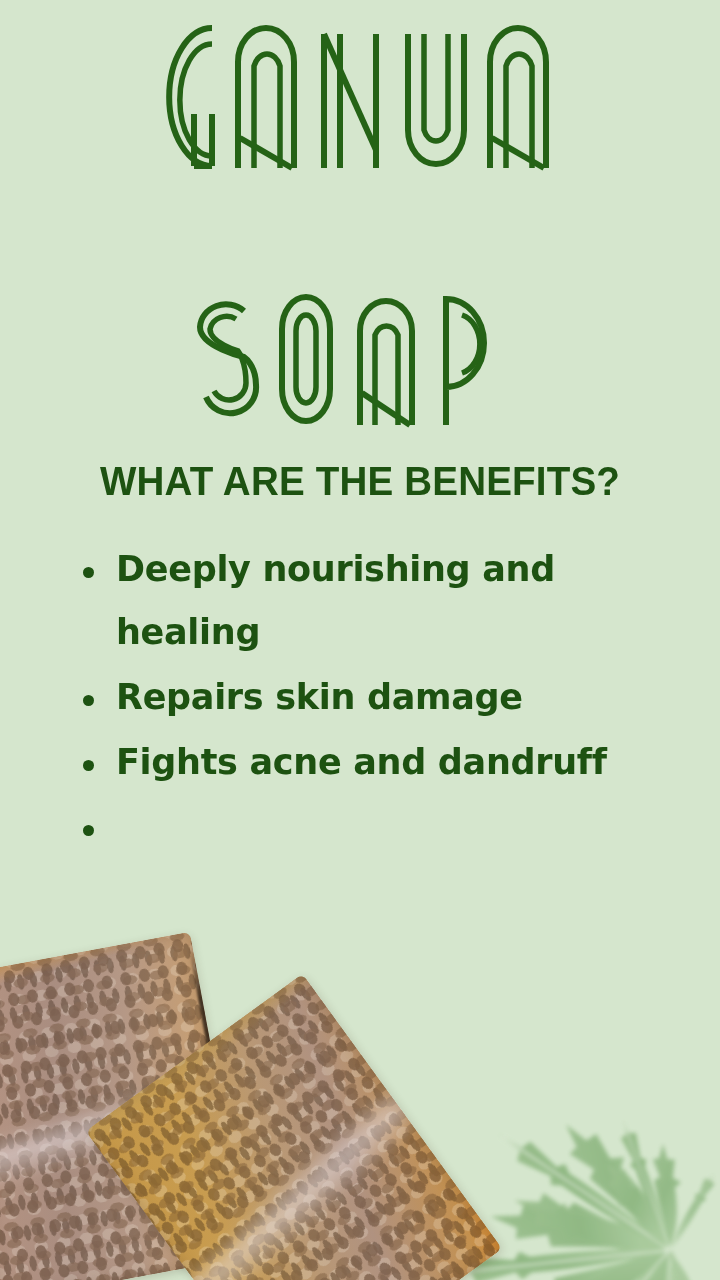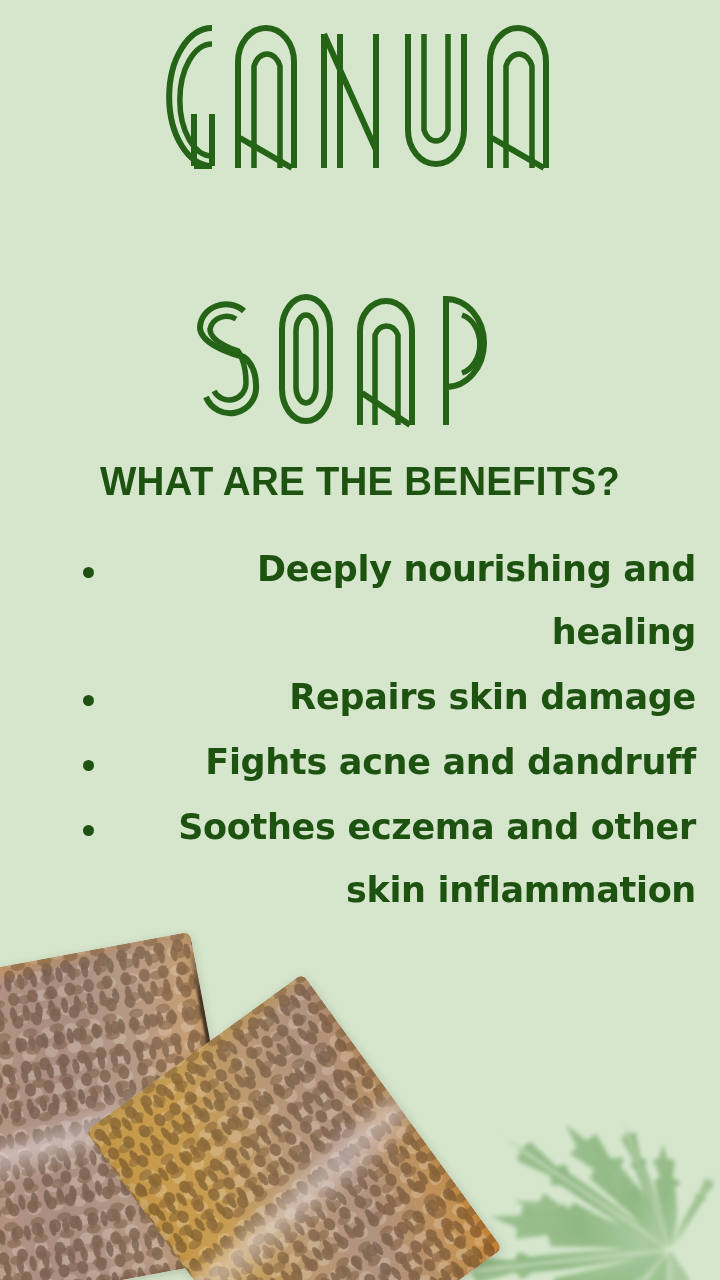--- a/index.html
+++ b/index.html
@@ -136,21 +136,20 @@
 
   
   #benefits-list {
     position: absolute;
     left: 72px;
     top: 538px;
     width: 624px;
     margin: 0;
     padding: 0;
     list-style: none;
-    text-align: right;
   }
   #benefits-list li {
     position: relative;
     padding-left: 44px;
     margin: 0 0 2px 0;
     font-family: "DejaVu Sans", "Liberation Sans", sans-serif;
     font-weight: 700;
     font-size: 35px;
     line-height: 63px;
     letter-spacing: -.3px;
@@ -373,17 +372,16 @@
     <li>
       <span class="dot"></span>
       <span>Repairs skin damage</span>
     </li>
     <li>
       <span class="dot"></span>
       <span>Fights acne and dandruff</span>
     </li>
     <li>
       <span class="dot"></span>
-      <span>Soothes eczema and other skin inflammation</span>
     </li>
   </ul>
 
 </div>
 
 </body></html>

